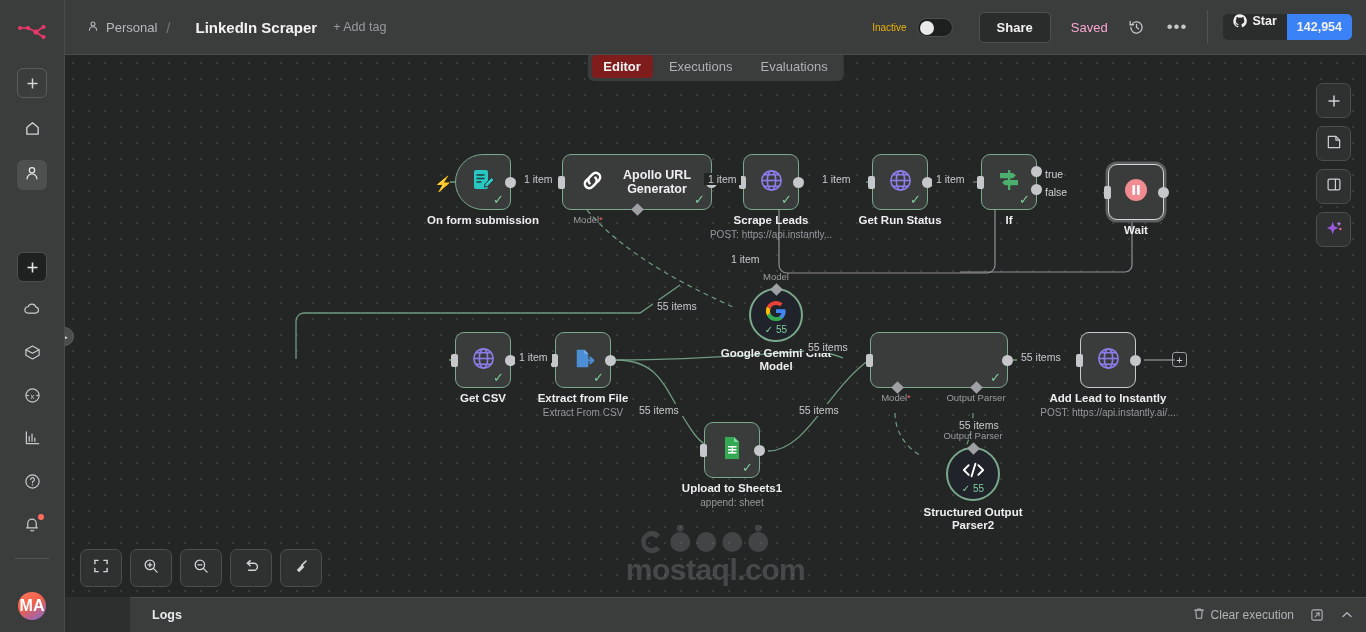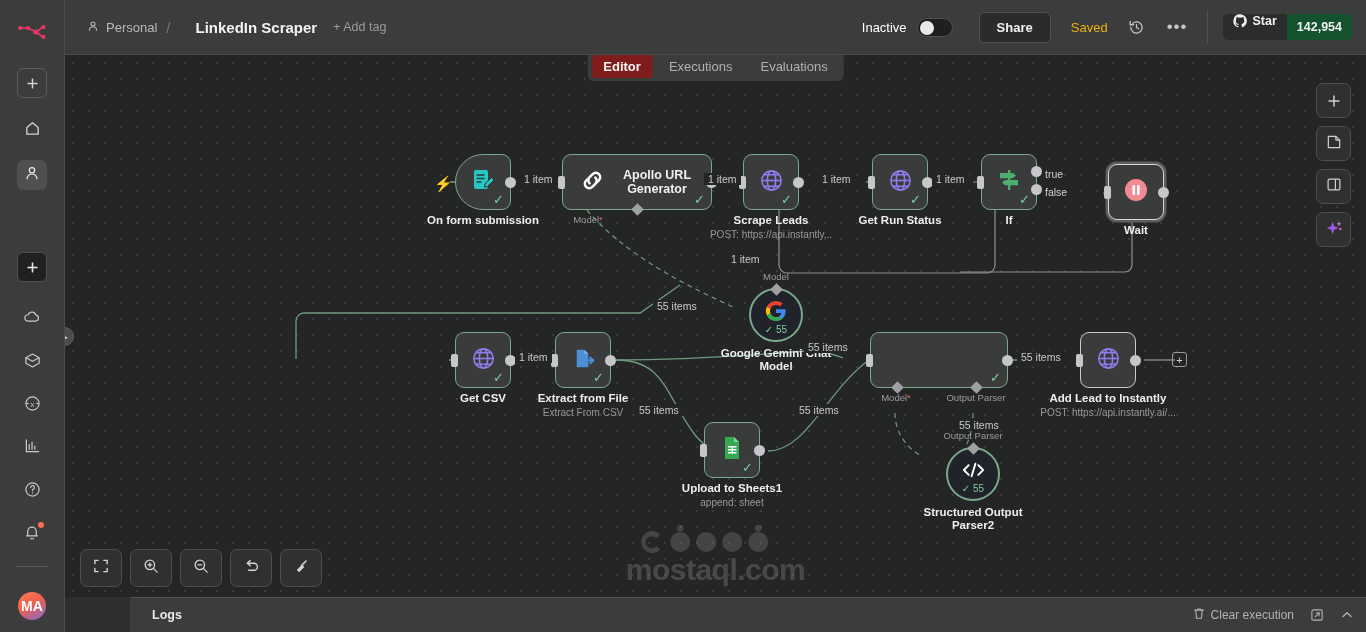--- a/index.html
+++ b/index.html
@@ -34,68 +34,68 @@
   .sb-gap-4 { margin-top: 62px; }
   .sb-spacer { flex: 1; }
   .sb-bottom { display:flex; flex-direction: column; align-items:center; gap: 13px; padding-bottom: 12px; }
   .bell-dot {
     position: absolute; top: 3px; right: 3px; width: 6px; height: 6px;
     border-radius: 50%; background: #ff6d5a;
   }
   .avatar {
     width: 28px; height: 28px; border-radius: 50%;
     background: linear-gradient(150deg, #ff7a5e 0%, #f0604a 45%, #7d6ad6 100%);
-    color: #fff; font-size: 14px; font-weight: bold;
+    color: #fff; font-size: 16px; font-weight: bold;
     display: flex; align-items: center; justify-content: center;
-    margin-top: 8px; cursor: pointer;
+    margin-top: 16px; cursor: pointer;
   }
   .sb-divider { width: 34px; height: 1px; background: #555656; margin: 4px 0 4px; }
 
   
   .main { flex: 1; position: relative; height: 632px; }
 
   
   .header {
     height: 55px; background: #3b3c3c; border-bottom: 1px solid #4a4b4b;
     display: flex; align-items: center; padding: 0 14px 0 22px;
     position: relative; z-index: 22;
   }
   .crumb { display: flex; align-items: center; gap: 7px; font-size: 13px; color: #b8b9bc; cursor: pointer;}
   .crumb-sep { color: #74757a; margin: 0 9px; font-size: 15px; }
   .wf-title { font-size: 15px; font-weight: bold; color: #f2f2f3; cursor: pointer; padding-left: 16px; }
   .addtag { font-size: 12.5px; color: #9a9b9f; margin-left: 16px; cursor: pointer; }
   .hdr-right { margin-left: auto; display: flex; align-items: center; gap: 0; }
-  .inactive-lbl { font-size: 13px; color: #ffffff; margin-right: 10px; }
+  .inactive-lbl { font-size: 10px; color: #eab308; margin-right: 10px; }
   .toggle {
     width: 36px; height: 19px; border-radius: 10px; background: #1e1f1f;
     position: relative; cursor: pointer; border: 1px solid #4e4f4f;
   }
   .toggle .knob {
     position: absolute; top: 2px; left: 2px; width: 14px; height: 14px;
     border-radius: 50%; background: #e9e9ea;
   }
   .share-btn {
     margin-left: 26px; background: #2a2b2b; border: 1px solid #4f5050;
     border-radius: 5px; padding: 7px 17px; font-size: 13px; font-weight: bold;
     color: #f2f2f3; cursor: pointer;
   }
-  .saved-lbl { margin-left: 20px; font-size: 13px; color: #eab308; cursor: default; }
+  .saved-lbl { margin-left: 20px; font-size: 13px; color: #f9a8d4; cursor: default; }
   .hist-icon { margin-left: 20px; color: #c6c7ca; cursor: pointer; display:flex; }
   .dots-icon { margin-left: 22px; color: #c6c7ca; cursor: pointer; font-size: 17px; letter-spacing:1px; line-height: 10px;}
   .hdr-vdiv { width: 1px; height: 34px; background: #4f5050; margin-left: 20px; }
   .gh-star {
     margin-left: 15px; display: flex; align-items: stretch;
     border-radius: 5px; overflow: hidden; cursor: pointer; height: 26px;
   }
   .gh-left {
     background: #2b2c2c; display: flex; align-items: flex-start; gap: 5px;
     padding: 0 10px; font-size: 12.5px; font-weight: bold; color: #f0f0f1;
   }
   .gh-right {
-    background: #14532d; display: flex; align-items: center; padding: 0 10px;
+    background: #3b82f6; display: flex; align-items: center; padding: 0 10px;
     font-size: 12.5px; font-weight: bold; color: #f0f0f1;
   }
 
   
   .tabs {
     position: absolute; top: 52px; left: 50%; transform: translateX(-50%);
     display: flex; gap: 4px; background: #3b3c3c; border-radius: 6px;
     padding: 3px 4px; z-index: 21;
   }
   .tab {

